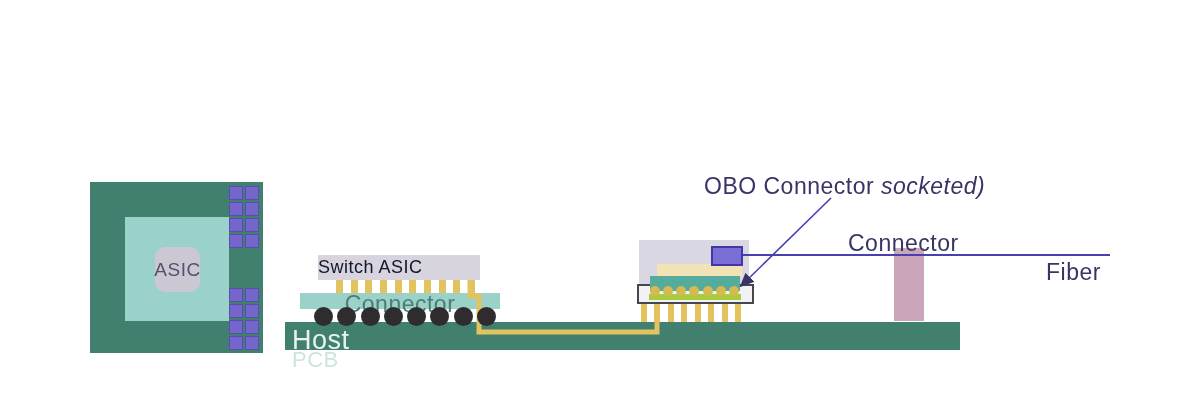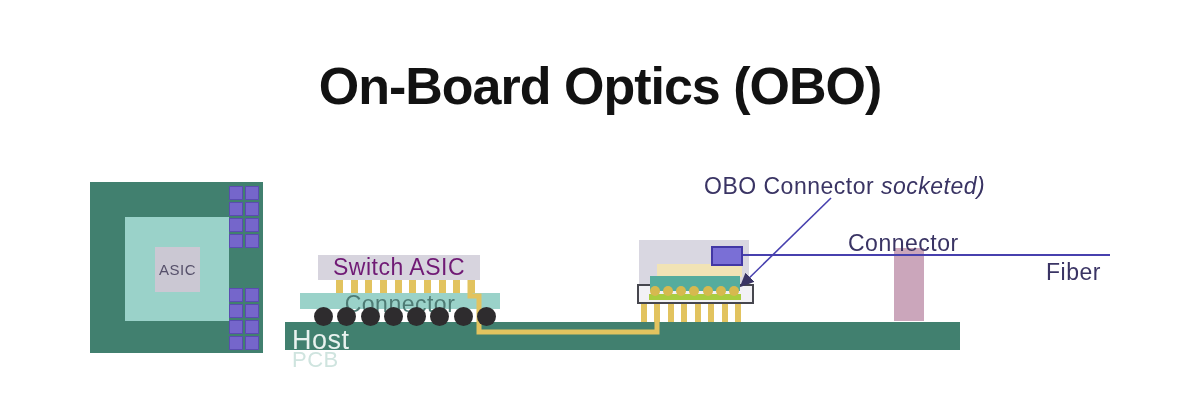--- a/index.html
+++ b/index.html
@@ -15,31 +15,31 @@
     font-size:52px;font-weight:bold;letter-spacing:-1px;
     color:var(--title_black);z-index:30;
   }
 
   
   #chip{left:90px;top:182px;width:173px;height:171px;background:var(--board_teal);z-index:2;}
   #chip-inner{left:125px;top:217px;width:104px;height:104px;background:var(--inner_teal);z-index:3;}
   #asic-box{
     left:155px;top:247px;width:45px;height:45px;background:var(--chip_gray);
     display:flex;align-items:center;justify-content:center;
-    font-size:15px;letter-spacing:.5px;color:#56506A;z-index:4;
+    font-size:19px;letter-spacing:.5px;color:#56506A;z-index:4;border-radius:10px;
   }
   .pad-grid{display:grid;grid-template-columns:repeat(2,14px);grid-auto-rows:14px;gap:2px;z-index:4;}
   #pads-top{left:229px;top:186px;}
   #pads-bottom{left:229px;top:288px;}
   .pad{background:var(--pad_purple);border:1px solid var(--pad_purple_border);box-sizing:border-box;}
 
   
   #switch-box{
     left:318px;top:255px;width:162px;height:25px;background:var(--switch_gray);
-    text-align:center;font-size:23px;line-height:25px;color:#701a75;letter-spacing:.5px;z-index:4;
+    text-align:left;font-size:18px;line-height:25px;color:#0f172a;letter-spacing:.5px;z-index:4;
   }
   #switch-pins{left:336px;top:279px;width:139px;height:15px;display:flex;justify-content:space-between;z-index:3;}
   .gold-pin{width:7px;height:100%;background:var(--gold);}
   #substrate{left:300px;top:293px;width:200px;height:16px;background:var(--inner_teal);z-index:3;}
   #substrate-label{
     left:300px;top:291px;width:200px;text-align:center;
     font-size:23px;letter-spacing:.5px;color:#4E7B74;z-index:4;
   }
   #balls{left:314px;top:307px;width:182px;height:19px;display:flex;justify-content:space-between;z-index:6;}
   .ball{width:19px;height:19px;border-radius:50%;background:var(--ball_black);}
@@ -75,21 +75,20 @@
   #obo-label{left:704px;top:173px;}
   #obo-label .it{font-style:italic;}
   #connector-label{left:848px;top:230px;}
   #fiber-label{left:1046px;top:259px;}
 </style>
 </head>
 <body>
 
 <div id="stage">
 
-  <div id="title" class="abs">On-Board Optics (OBO)</div>
 
   <div id="chip" class="abs"></div>
   <div id="chip-inner" class="abs"></div>
   <div id="asic-box" class="abs">ASIC</div>
   <div id="pads-top" class="abs pad-grid">
       <div class="pad"></div>
       <div class="pad"></div>
       <div class="pad"></div>
       <div class="pad"></div>
       <div class="pad"></div>

